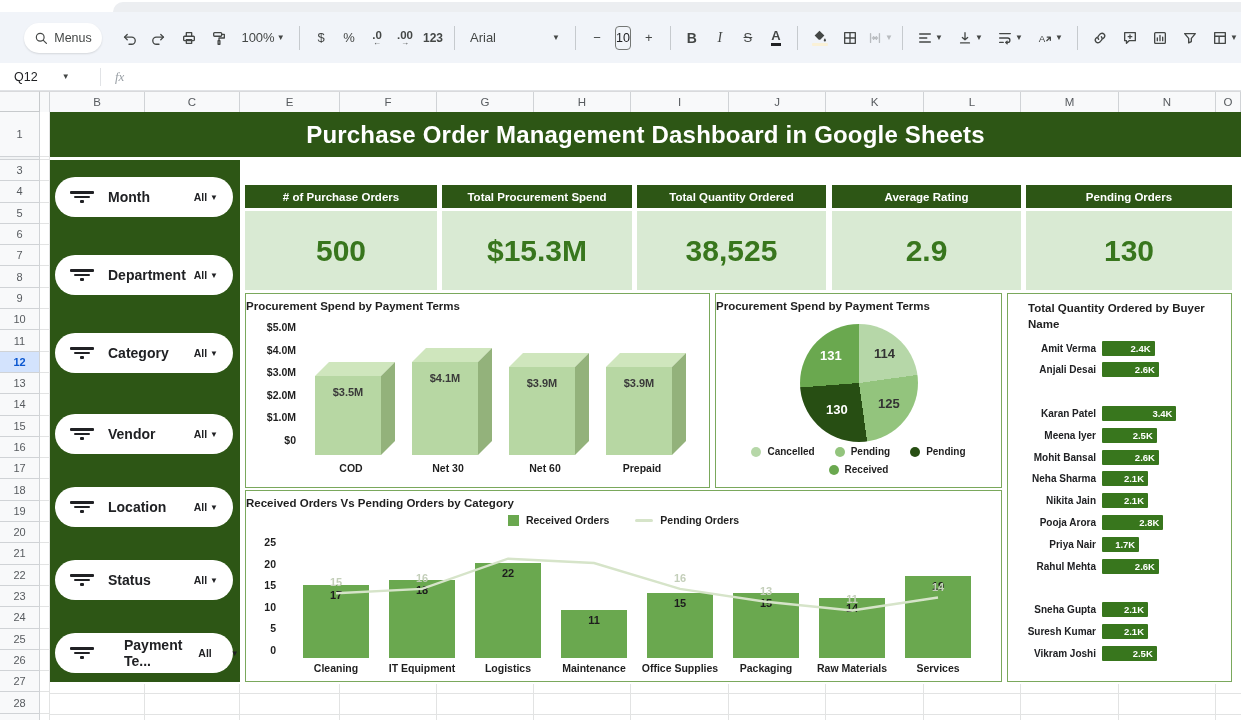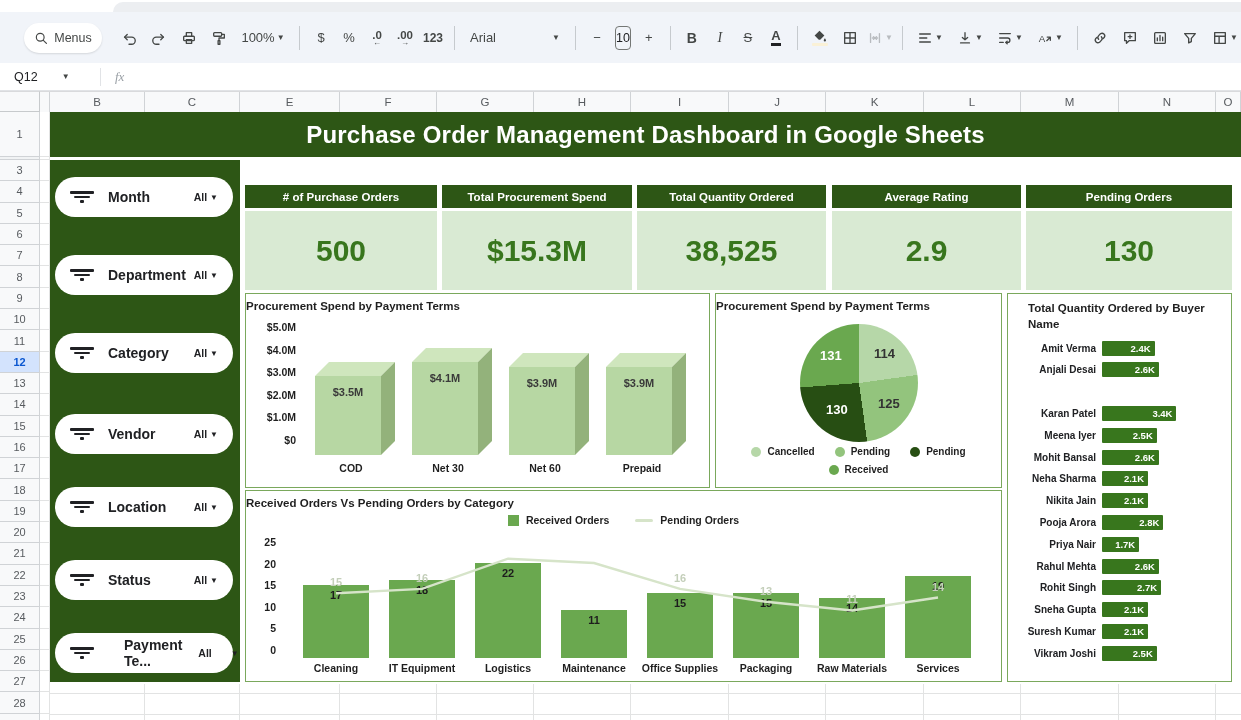--- a/index.html
+++ b/index.html
@@ -607,26 +607,20 @@
           <span class="bbar" style="width: 37.2381px;">
             <span>1.7K</span>
           </span>
         </div>
         <div class="brow" style="top: 262px;">
           <span class="bname">Rahul Mehta</span>
           <span class="bbar" style="width: 56.9524px;">
             <span>2.6K</span>
           </span>
         </div>
-        <div class="brow" style="top: 283.8px;">
-          <span class="bname">Rohit Singh</span>
-          <span class="bbar" style="width: 59.1429px;">
-            <span>2.7K</span>
-          </span>
-        </div>
         <div class="brow" style="top: 305.6px;">
           <span class="bname">Sneha Gupta</span>
           <span class="bbar" style="width: 46px;">
             <span>2.1K</span>
           </span>
         </div>
         <div class="brow" style="top: 327.4px;">
           <span class="bname">Suresh Kumar</span>
           <span class="bbar" style="width: 46px;">
             <span>2.1K</span>

